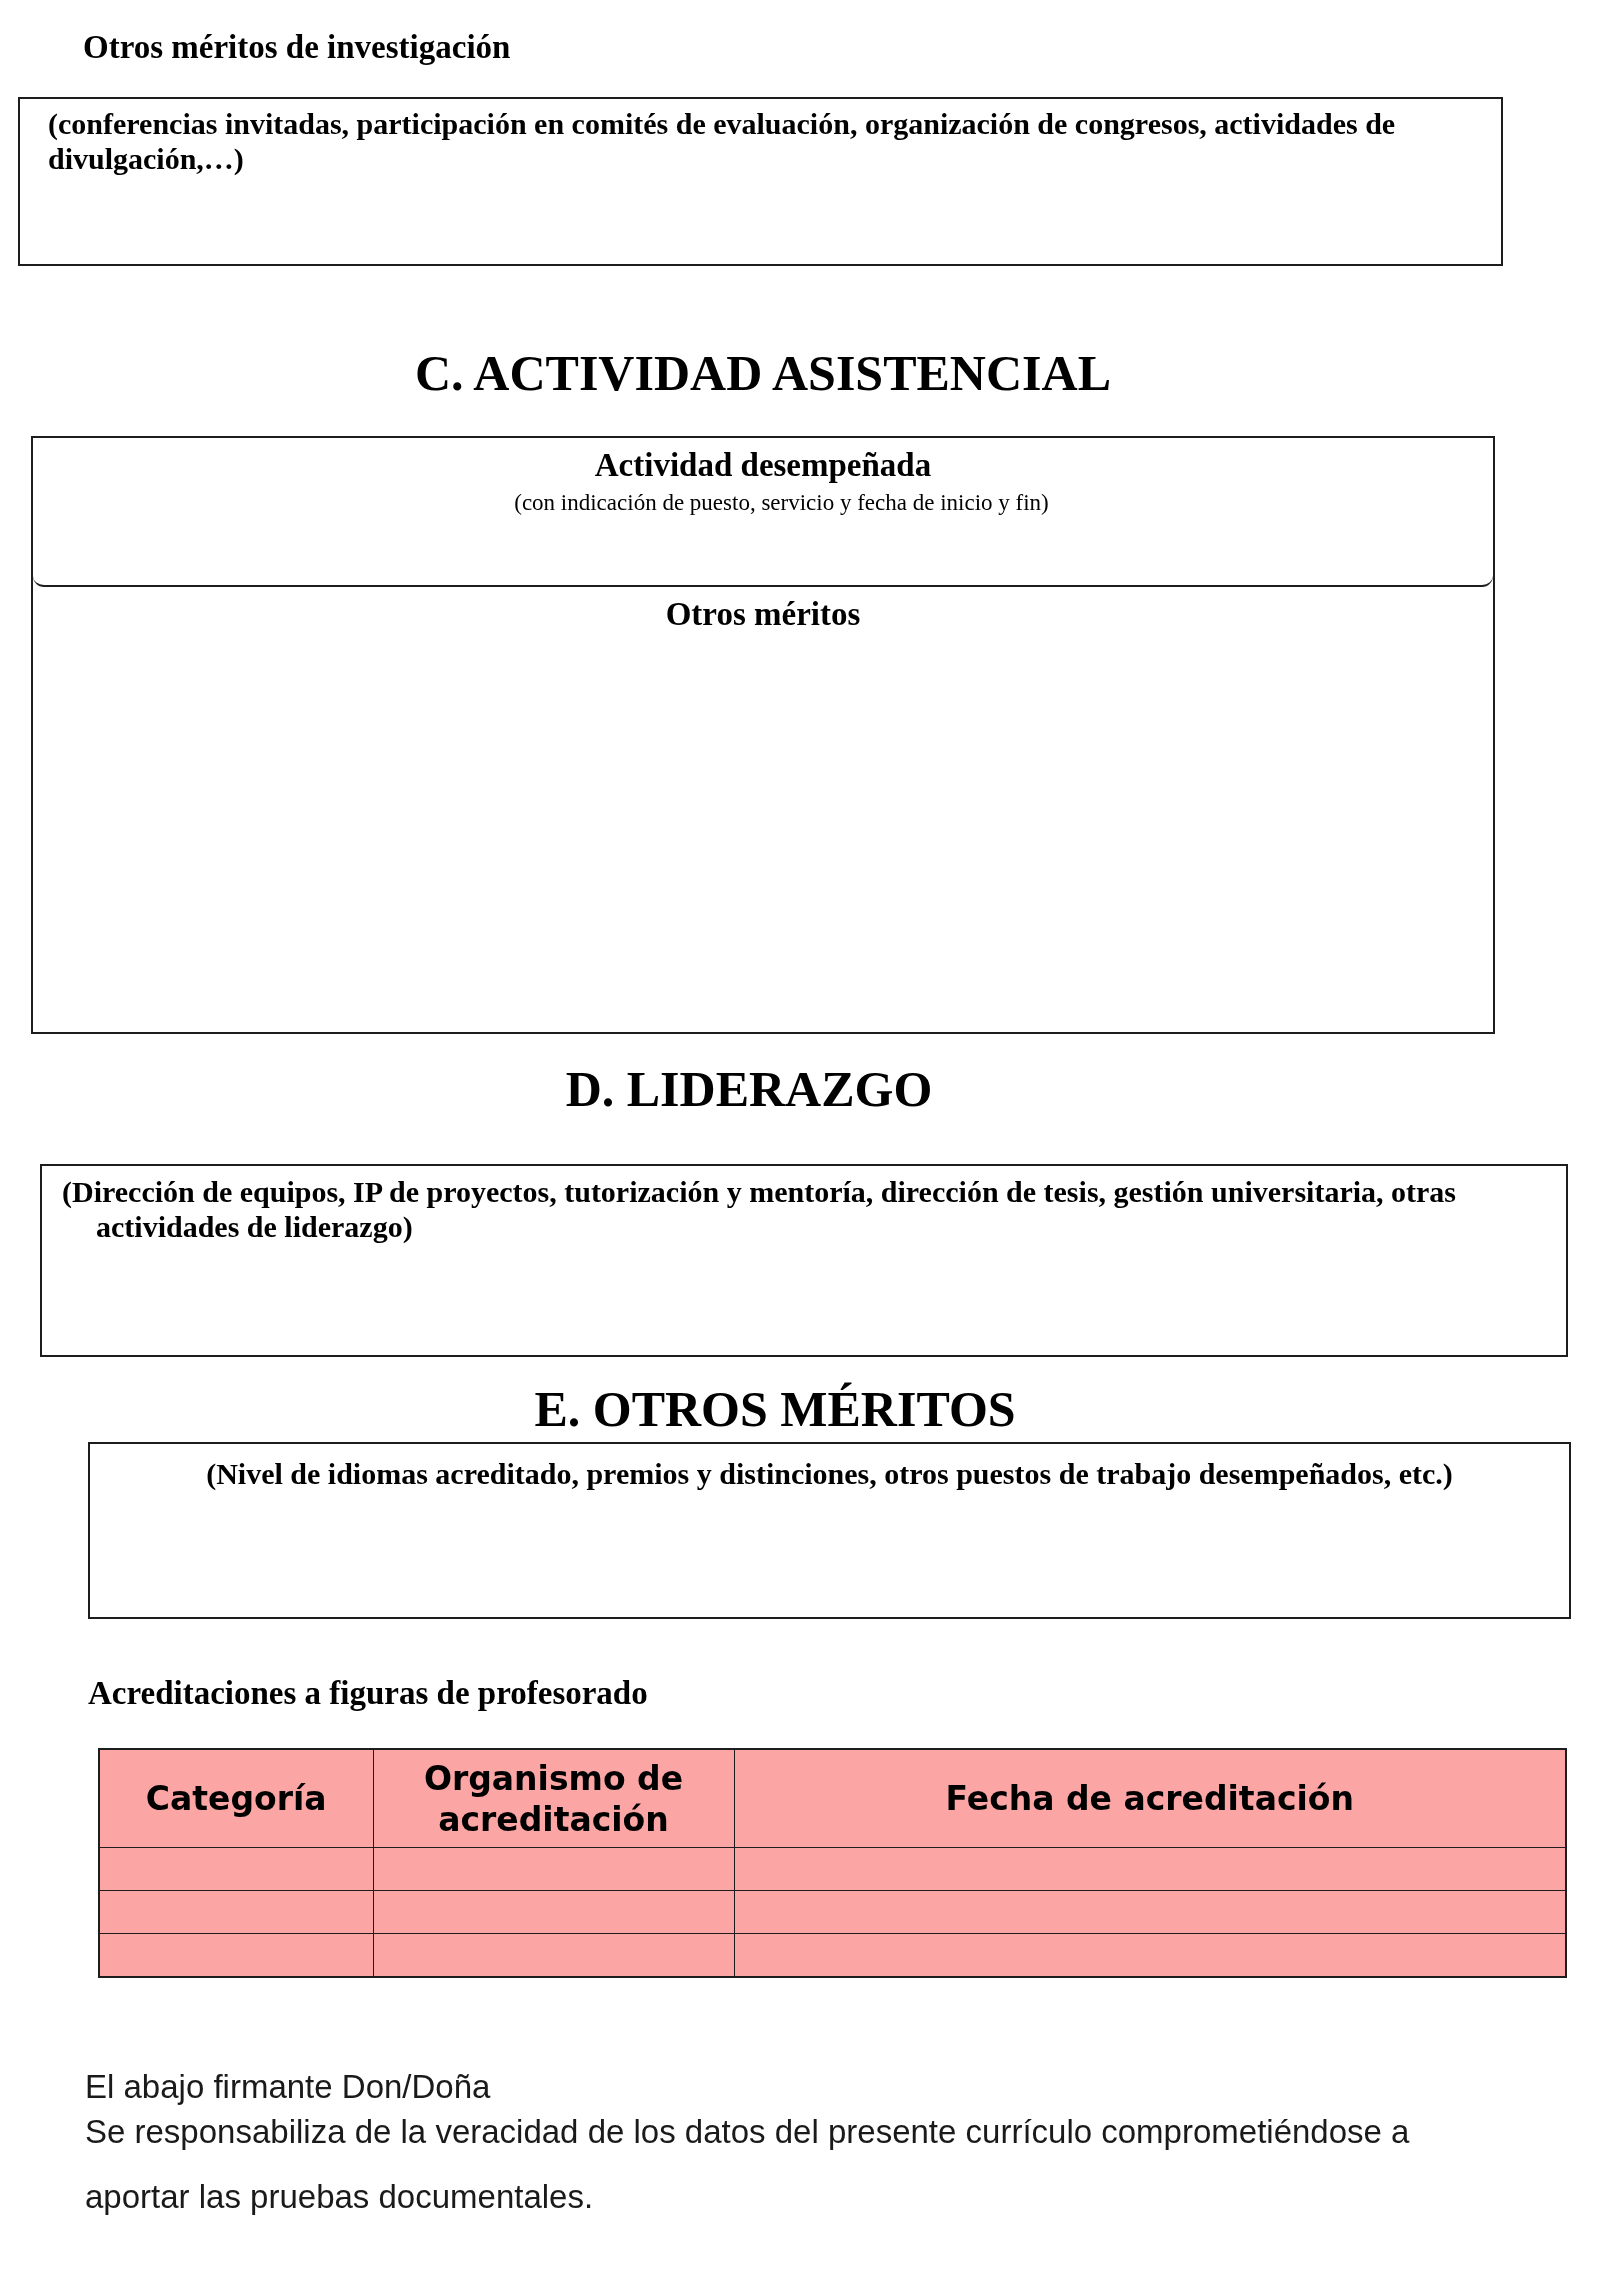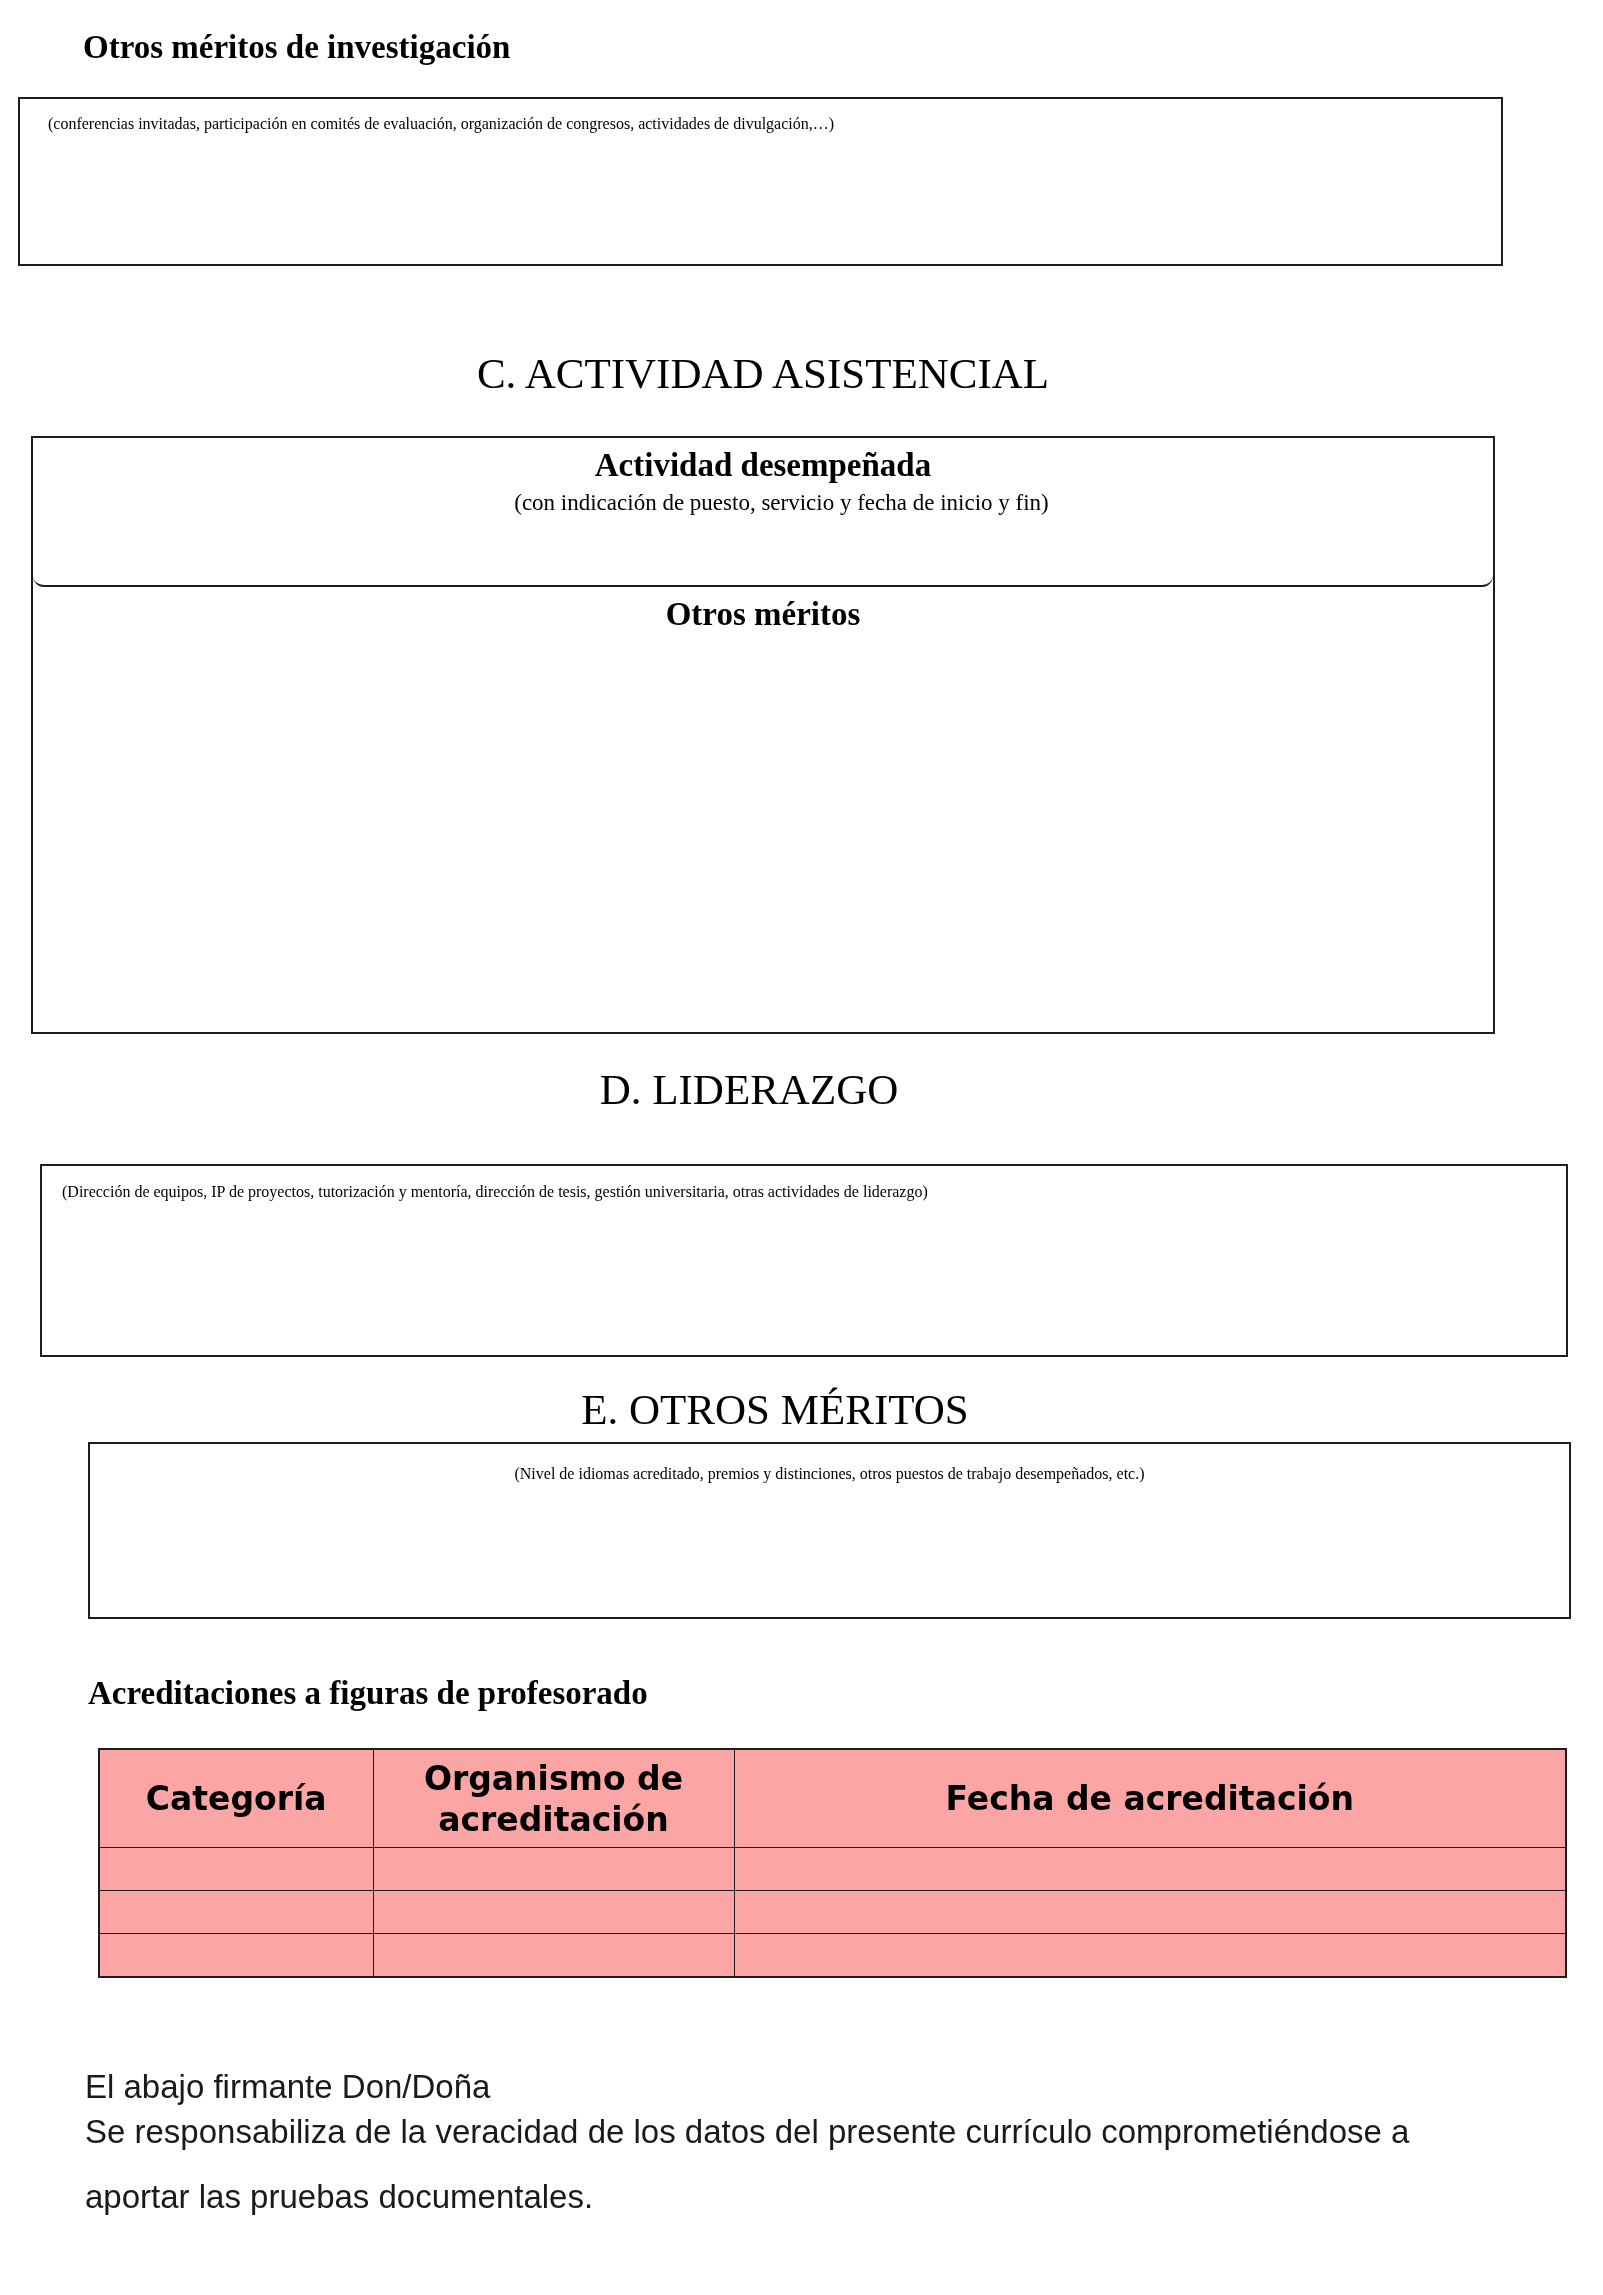--- a/index.html
+++ b/index.html
@@ -16,36 +16,37 @@
   .doc-heading{
     position:absolute;
     font-weight:bold;
     font-size:33px;
     line-height:40px;
     white-space:nowrap;
     margin-top:15px;
   }
   .sec-heading{
     position:absolute;
-    font-weight:normal;
-    font-size:43px;
+    font-weight:bold;
+    font-size:50px;
     line-height:45px;
     text-align:center;
     white-space:nowrap;
   }
   
   .box{
     position:absolute;
     box-sizing:border-box;
     border:2.5px solid #1d1d1d;
     background:#ffffff;
   }
   .hint{
-    font-size:16px;
+    font-size:30px;
     line-height:35px;
+    font-weight:bold;
   }
   
   .box-research{ left:18px; top:97px; width:1485px; height:169px; }
   .box-research .hint{ margin:7.4px 83px 0 28px; }
   
   .box-c{ left:31px; top:436px; width:1464px; height:598px; }
   .c-row{ box-sizing:border-box; border-bottom:2.5px solid #1d1d1d; text-align:center; }
   .c-row:last-child{ border-bottom:none; }
   .c-row-1{ height:149px;border-radius:11px; }
   .c-row-2{ height:210px; }

